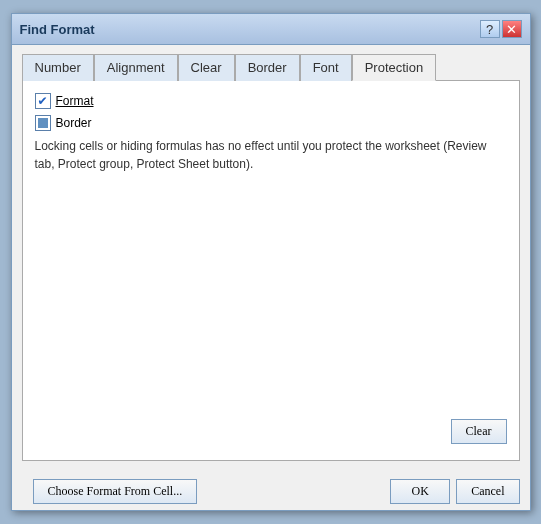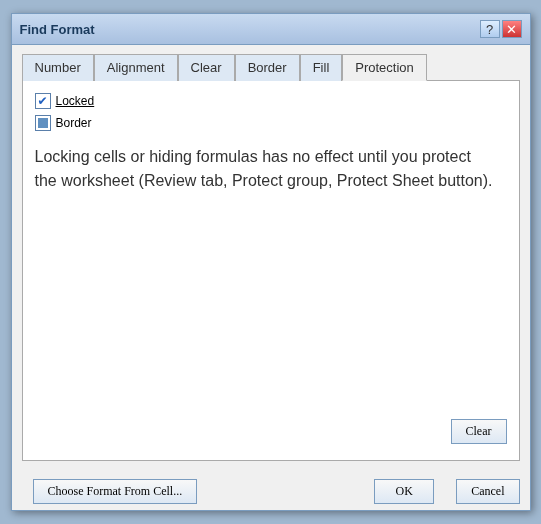--- a/index.html
+++ b/index.html
@@ -144,44 +144,44 @@
     .checkbox-label {
       color: #000;
       font-size: 12px;
     }
 
     .checkbox-label.underline {
       text-decoration: underline;
     }
 
     .info-text {
-      font-size: 16px;
+      font-size: 12px;
       color: #333;
-      margin-top: 14px;
+      margin-top: 6px;
       line-height: 1.5;
       max-width: 460px;
     }
 
     .dialog-footer {
       display: flex;
       justify-content: space-between;
       align-items: center;
       padding: 8px 10px 6px;
       background: #f0f0f0;
     }
 
     .footer-left {
       display: flex;
       align-items: flex-start;
       margin-left: 11px;
     }
 
     .footer-right {
       display: flex;
-      gap: 22px;
+      gap: 6px;
       align-items: flex-end;
     }
 
     .btn {
       padding: 4px 14px;
       border: 1px solid #7a9cbf;
       background: linear-gradient(to bottom, #f8f8f8, #dde8f4);
       cursor: pointer;
       font-size: 12px;
       color: #000;
@@ -234,36 +234,36 @@
       <div class="tab">
         <span>Alignment</span>
       </div>
       <div class="tab">
         <span>Clear</span>
       </div>
       <div class="tab">
         <span>Border</span>
       </div>
       <div class="tab">
-        <span>Fill</span>
+        <span>Font</span>
       </div>
       <div class="tab active">
         <span>Protection</span>
       </div>
     </div>
 
     <div class="tab-content">
       <div class="tab-content-inner">
         <div>
 
           <div class="checkbox-row">
             <div class="checkbox-wrapper checked">
               <span class="check-mark">✔</span>
             </div>
-            <label class="checkbox-label underline">Locked</label>
+            <label class="checkbox-label underline">Format</label>
           </div>
 
           <div class="checkbox-row">
             <div class="checkbox-wrapper indeterminate">
               <div class="indeterminate-mark"></div>
             </div>
             <label class="checkbox-label">Border</label>
           </div>
 
           <p class="info-text">Locking cells or hiding formulas has no effect until you protect the worksheet (Review tab, Protect group, Protect Sheet button).</p>

